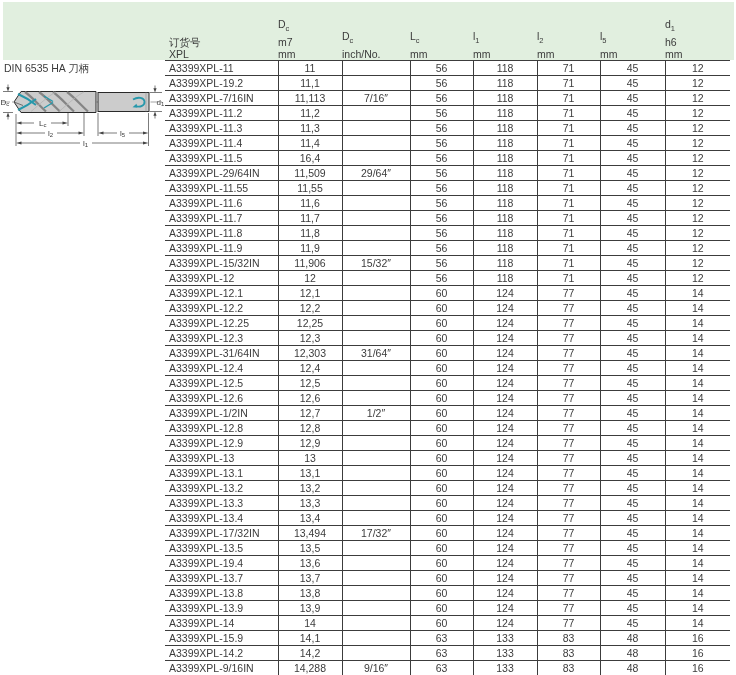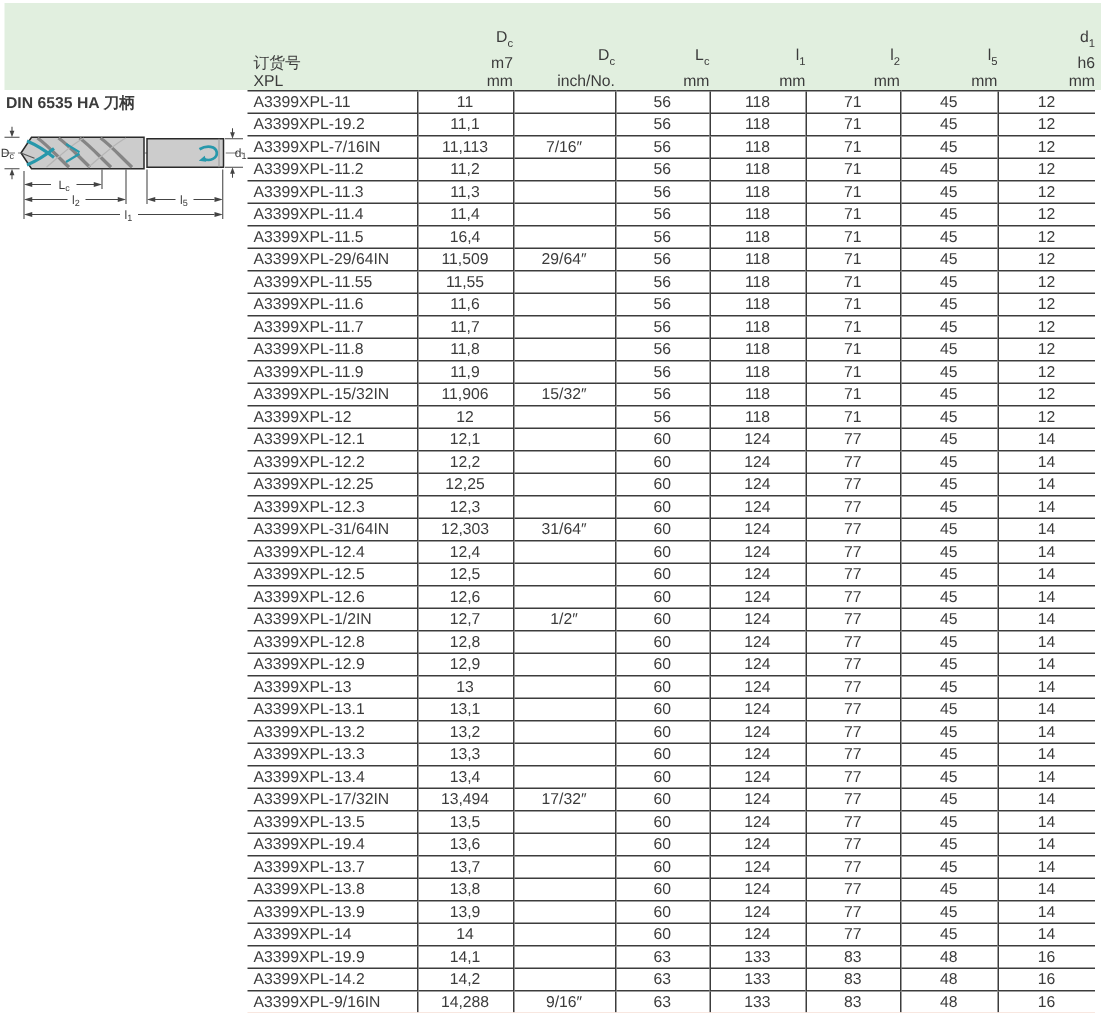--- a/index.html
+++ b/index.html
@@ -1,31 +1,31 @@
 <!DOCTYPE html>
 <html><head>
 <meta charset="utf-8">
 <style>
   html,body{margin:0;padding:0;background:#ffffff;}
   .page{
     position:relative;width:736px;height:675px;background:#fff;overflow:hidden;
     font-family:"Liberation Sans",sans-serif;color:#3b3b3b;
   }
   .green-band{position:absolute;left:3px;top:2px;width:731px;height:58px;background:#e1efdf;}
-  .caption{position:absolute;left:4px;top:62px;font-size:10.5px;color:#3b3b3b;white-space:nowrap;font-weight:bold;}
+  .caption{position:absolute;left:4px;top:62px;font-size:10.5px;color:#3b3b3b;white-space:nowrap;}
   .diagram{position:absolute;left:0;top:84px;}
   .dim{font-size:8px;fill:#3b3b3b;}
   .dimsub{font-size:6px;}
   table.product{
     position:absolute;left:165px;top:0;width:565px;
     border-collapse:collapse;table-layout:fixed;font-size:10.5px;color:#3b3b3b;
   }
   table.product th,table.product td{padding:0;font-weight:normal;overflow:hidden;white-space:nowrap;}
   thead tr{height:60px;}
-  thead th{vertical-align:bottom;padding-bottom:4px;text-align:right;line-height:12px;font-size:10.5px;}
+  thead th{vertical-align:bottom;padding-bottom:4px;text-align:left;line-height:12px;font-size:10.5px;}
   thead th sub,tbody td sub{font-size:7.5px;}
   tbody td{height:14px;text-align:center;border-top:1px solid #3c3c3c;line-height:14px;}
   tbody td + td{border-left:1px solid #3c3c3c;}
   tbody tr:last-child td{border-bottom:2px solid #c2410c;}
   .c-left{text-align:left;padding-left:4px !important;}
 </style>
 </head>
 <body>
 
 <div class="page">
@@ -551,21 +551,21 @@
           <td class="c-left">A3399XPL-14</td>
           <td>14</td>
           <td></td>
           <td>60</td>
           <td>124</td>
           <td>77</td>
           <td>45</td>
           <td>14</td>
         </tr>
         <tr>
-          <td class="c-left">A3399XPL-19.9</td>
+          <td class="c-left">A3399XPL-15.9</td>
           <td>14,1</td>
           <td></td>
           <td>63</td>
           <td>133</td>
           <td>83</td>
           <td>48</td>
           <td>16</td>
         </tr>
         <tr>
           <td class="c-left">A3399XPL-14.2</td>

